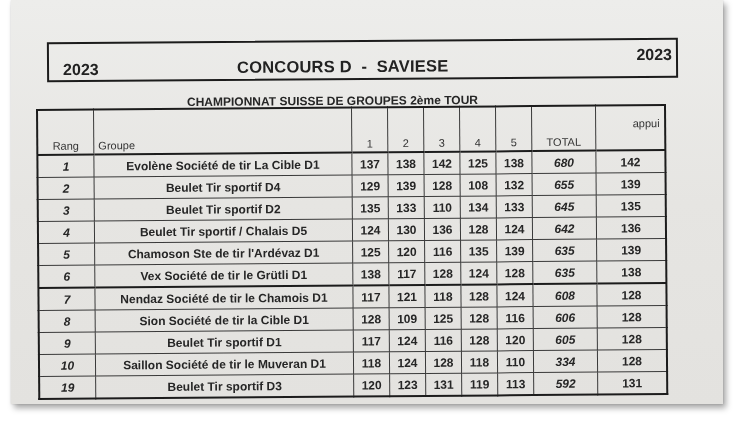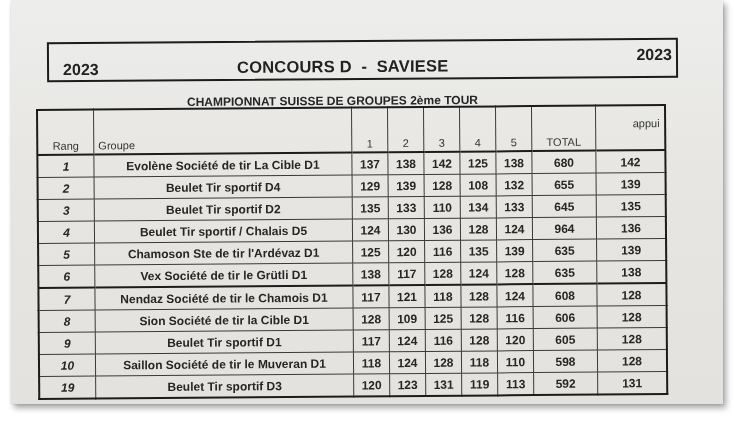--- a/index.html
+++ b/index.html
@@ -54,21 +54,21 @@
   table.results thead th {
     height: 33px; vertical-align: bottom; padding-bottom: 2px;
     font-size: 11px; font-weight: normal; color: #333;
     border-bottom: 2px solid #1c1c1c;
   }
   table.results thead th.groupe-h { text-align: left; padding-left: 4px; }
   table.results thead th.appui-h { vertical-align: middle; padding-bottom: 10px; padding-left: 32px; }
   td.rang { width: 55px; font-style: italic; }
   td.groupe { width: 257px; text-align: left; padding-left: 5px; white-space: nowrap; }
   td.score { width: 35px; }
-  td.total { width: 63px; font-size: 15px; font-weight: bold; }
+  td.total { width: 63px; font-size: 15px; font-weight: bold; font-style: italic; }
   td.appui { width: 68px; font-weight: bold; }
   tr.group-sep td { border-top: 2px solid #1c1c1c; }
 </style>
 </head>
 <body>
 
 <div class="paper">
   <div class="header-box">
     <span class="year-left">2023</span>
     <span class="header-title">CONCOURS D  -  SAVIESE</span>
@@ -127,21 +127,21 @@
         <td class="appui">135</td>
       </tr>
       <tr>
         <td class="rang">4</td>
         <td class="groupe">Beulet Tir sportif / Chalais D5</td>
         <td class="score">124</td>
         <td class="score">130</td>
         <td class="score">136</td>
         <td class="score">128</td>
         <td class="score">124</td>
-        <td class="total">964</td>
+        <td class="total">642</td>
         <td class="appui">136</td>
       </tr>
       <tr>
         <td class="rang">5</td>
         <td class="groupe">Chamoson Ste de tir l'Ardévaz D1</td>
         <td class="score">125</td>
         <td class="score">120</td>
         <td class="score">116</td>
         <td class="score">135</td>
         <td class="score">139</td>
@@ -193,21 +193,21 @@
         <td class="appui">128</td>
       </tr>
       <tr>
         <td class="rang">10</td>
         <td class="groupe">Saillon Société de tir le Muveran D1</td>
         <td class="score">118</td>
         <td class="score">124</td>
         <td class="score">128</td>
         <td class="score">118</td>
         <td class="score">110</td>
-        <td class="total">598</td>
+        <td class="total">334</td>
         <td class="appui">128</td>
       </tr>
       <tr>
         <td class="rang">19</td>
         <td class="groupe">Beulet Tir sportif D3</td>
         <td class="score">120</td>
         <td class="score">123</td>
         <td class="score">131</td>
         <td class="score">119</td>
         <td class="score">113</td>

